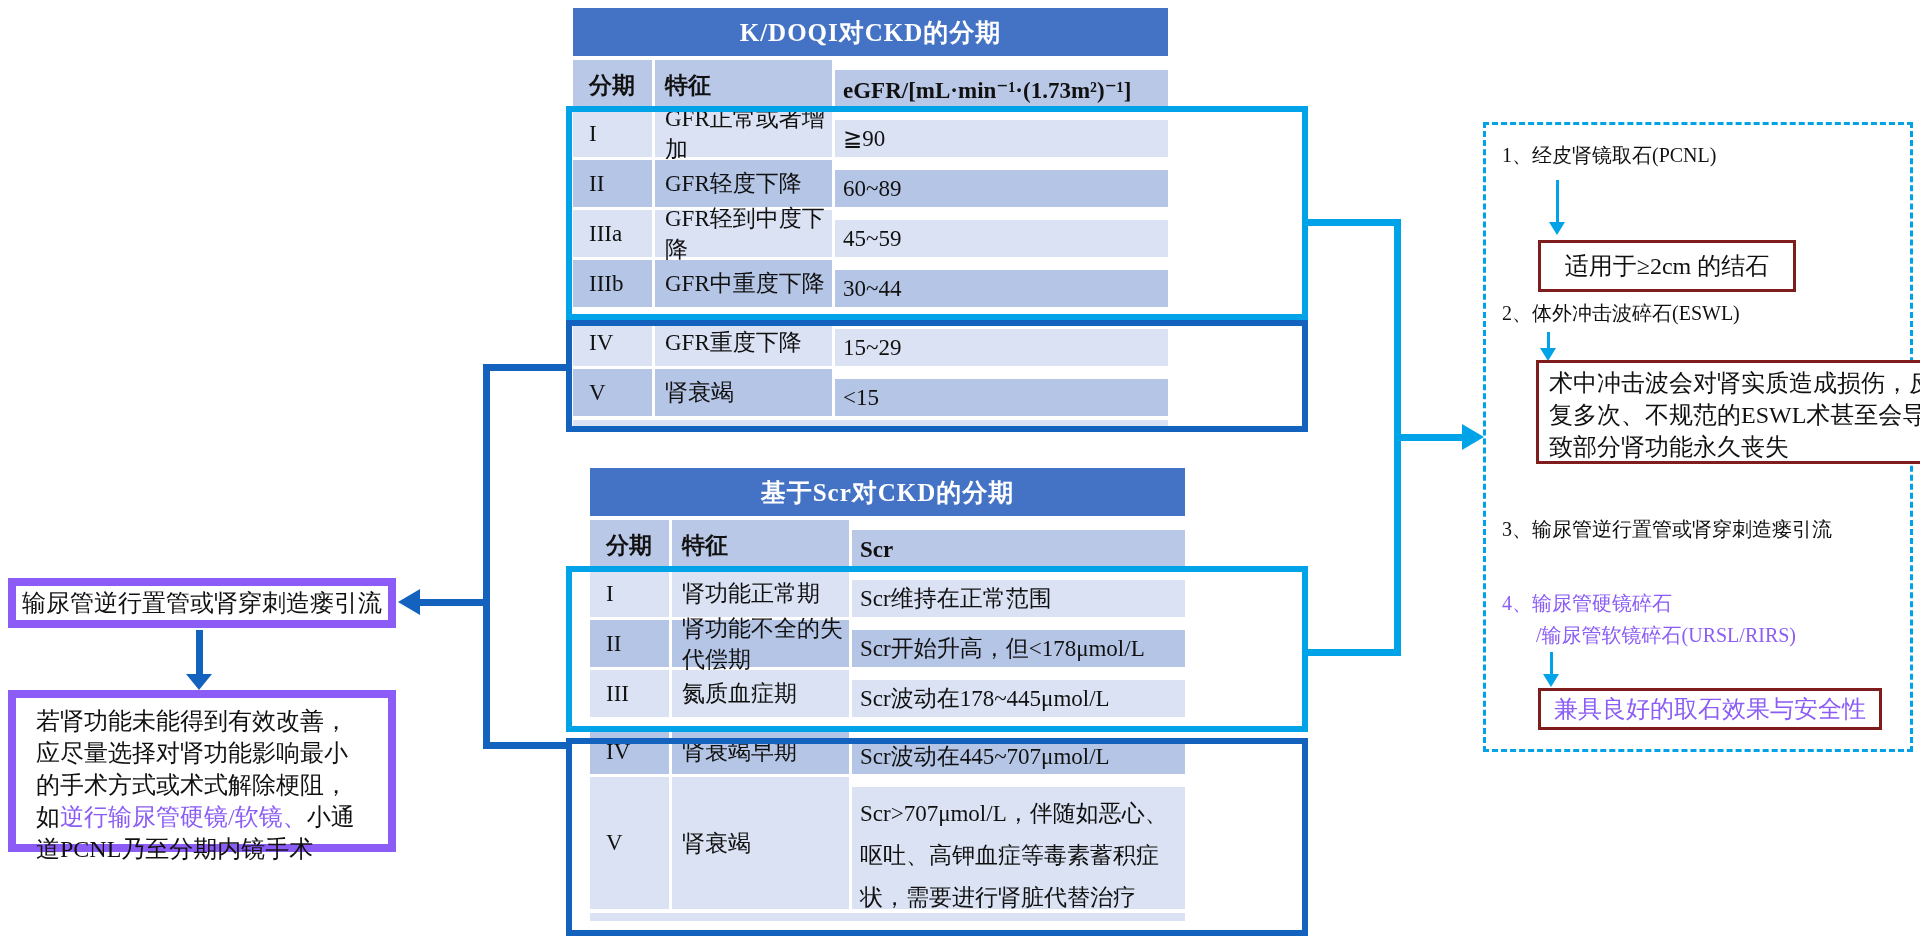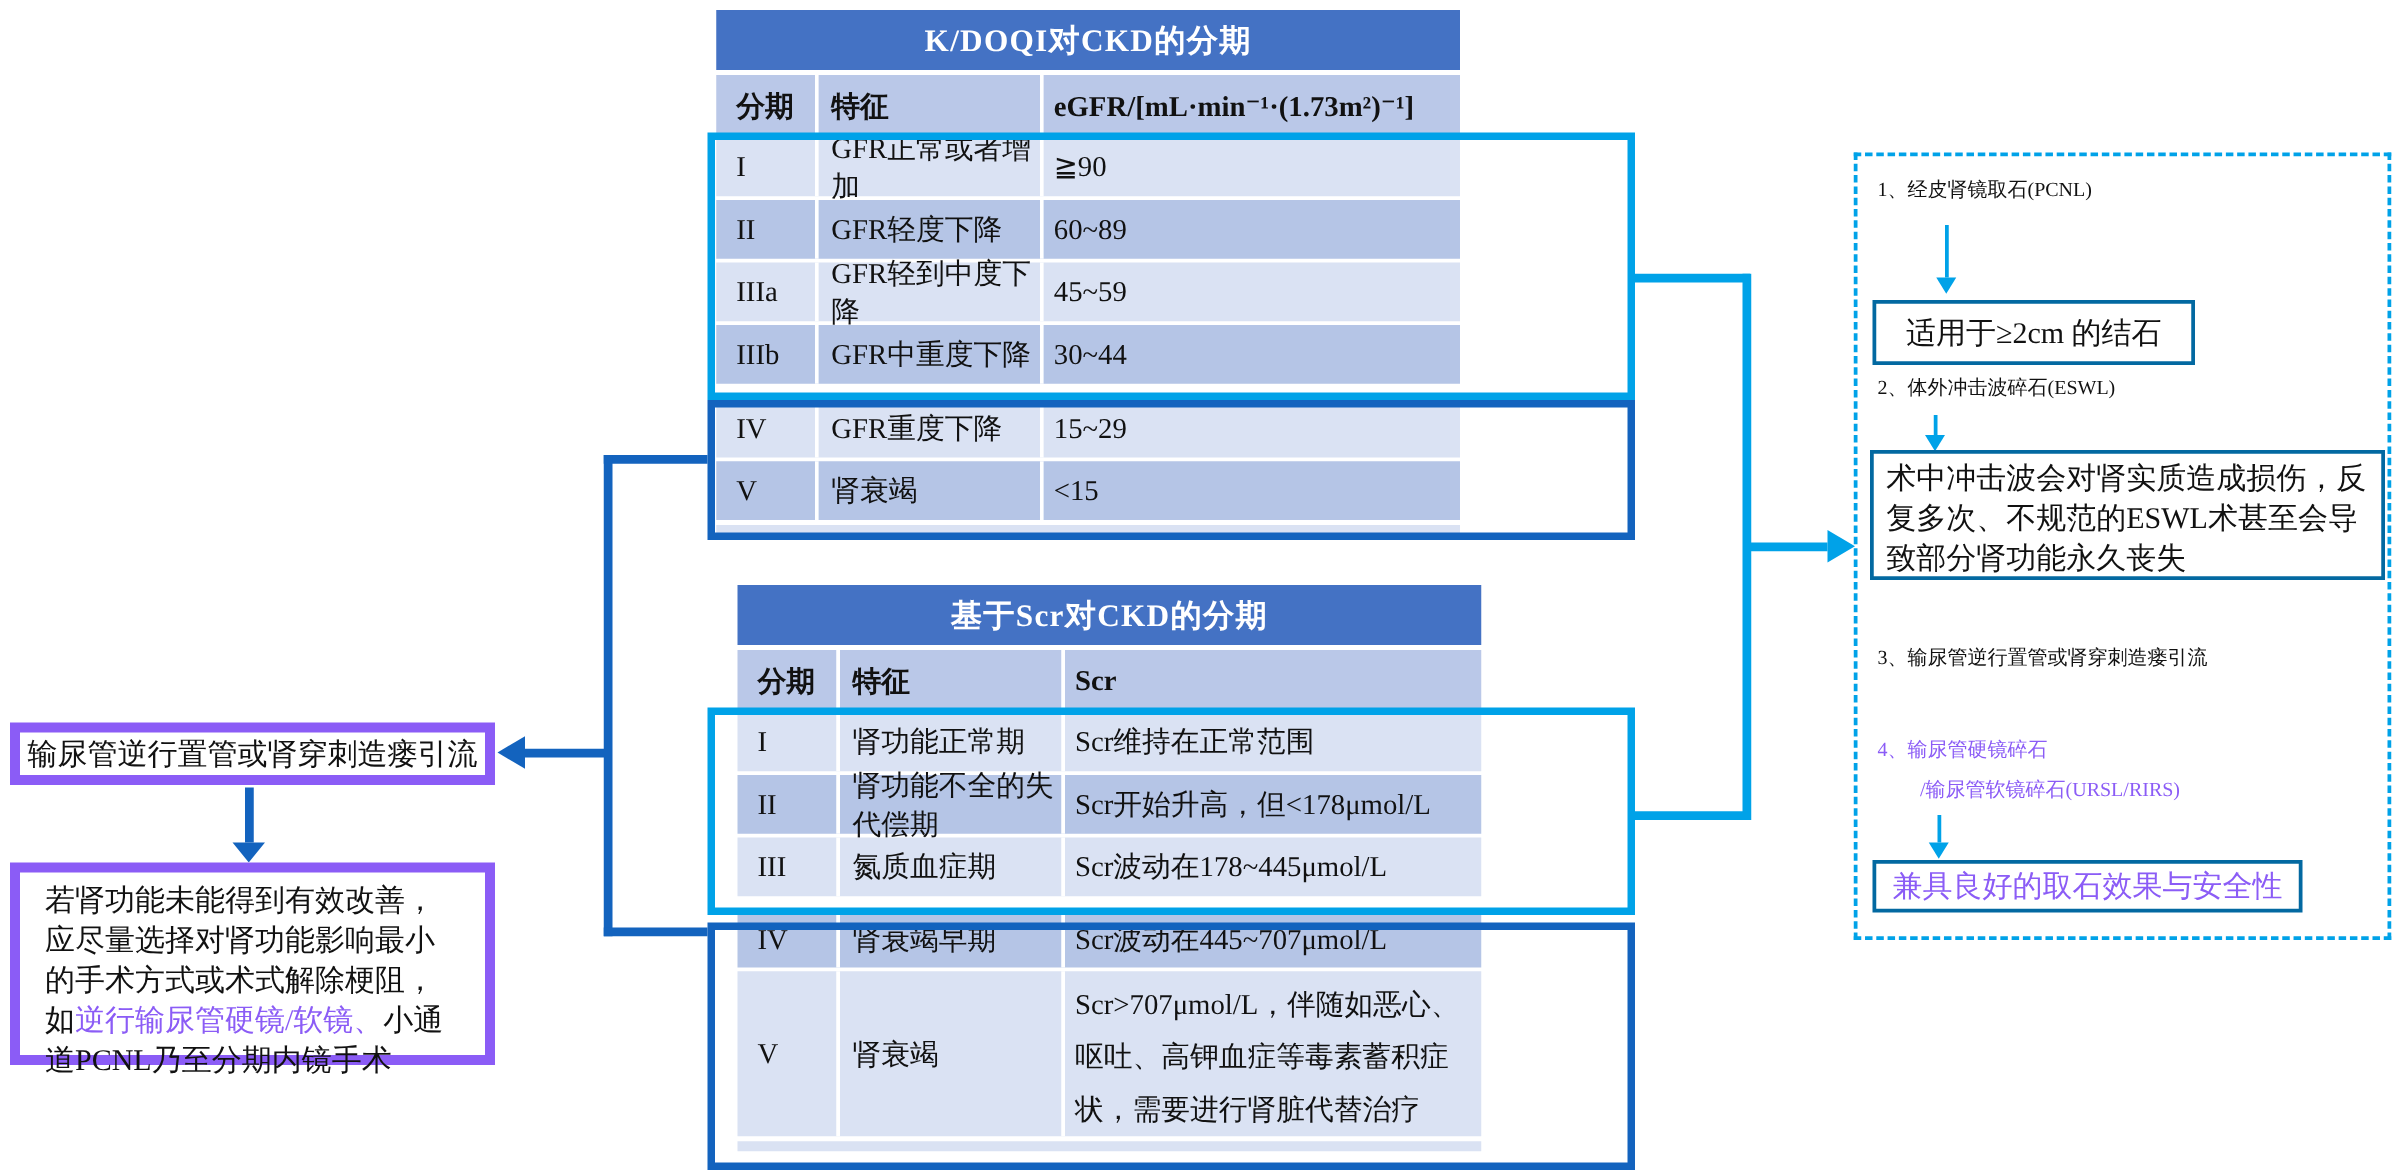--- a/index.html
+++ b/index.html
@@ -7,21 +7,21 @@
          font-family:"Liberation Serif","DejaVu Serif",serif;color:#111;}
   
   .tblwrap{position:absolute;width:595px;}
   .tbl-title{height:48px;background:#4472C4;color:#fff;font-weight:bold;font-size:25px;
              display:flex;align-items:center;justify-content:center;letter-spacing:1px;}
   .t-row{display:flex;align-items:stretch;margin-top:4px;}
   .t-row .cell{display:flex;align-items:center;font-size:23px;}
   .t-head .cell{font-weight:bold;}
   .c1{width:82px;padding-left:16px;box-sizing:border-box;border-right:3px solid #fff;}
   .c2{width:180px;padding-left:10px;box-sizing:border-box;border-right:3px solid #fff;}
-  .c3{flex:1;padding-left:8px;box-sizing:border-box;}
+  .c3{flex:1;padding-left:8px;box-sizing:border-box;margin-top:10px;}
   .t-head{height:50px;}
   .t-head .cell{background:#BAC8E8;}
   .r50{height:47px;margin-bottom:3px;margin-top:0;}
   .r45{height:45px;margin-bottom:3px;margin-top:0;}
   .rtall{height:132px;margin-top:0;}
   .rtall .cell{align-items:center;}
   .rtall .c3{display:block;padding-top:6px;line-height:42px;padding-right:10px;}
   .gap-row{margin-top:12px;}
   .light .cell{background:#DAE2F3;}
   .dark .cell{background:#B5C5E6;}
@@ -31,28 +31,28 @@
   .hl-cyan{border:6px solid #00A2E8;}
   .hl-dark{border:6px solid #1363BE;}
   
   .seg{position:absolute;z-index:4;}
   .seg.cyan{background:#00A2E8;}
   .seg.dark{background:#1363BE;}
   .tri{position:absolute;width:0;height:0;z-index:4;}
   
   .sidebox{position:absolute;box-sizing:border-box;background:#fff;z-index:7;font-size:24px;}
   .b-dark{border:8px solid #8b5cf6;}
-  .b-cyan{border:3px solid #0369a1;}
+  .b-cyan{border:3px solid #7f1d1d;margin-left:40px;}
   .center{display:flex;align-items:center;justify-content:center;}
   .para{padding:7px 20px;line-height:32px;text-align:left;}
   .red{color:#8b5cf6;}
   
   #dotted{position:absolute;left:1483px;top:122px;width:430px;height:630px;
           border:3px dashed #00A2E8;box-sizing:border-box;z-index:3;background:#fff;}
-  .ritem{position:absolute;font-size:16px;white-space:nowrap;z-index:5;}
+  .ritem{position:absolute;font-size:20px;white-space:nowrap;z-index:5;}
 </style>
 </head>
 <body>
 
 <div id="stage">
 
   <div class="tblwrap" style="left:573px;top:8px;">
     <div class="tbl-title">K/DOQI对CKD的分期</div>
     <div class="t-row t-head">
       <div class="cell c1">分期</div>

